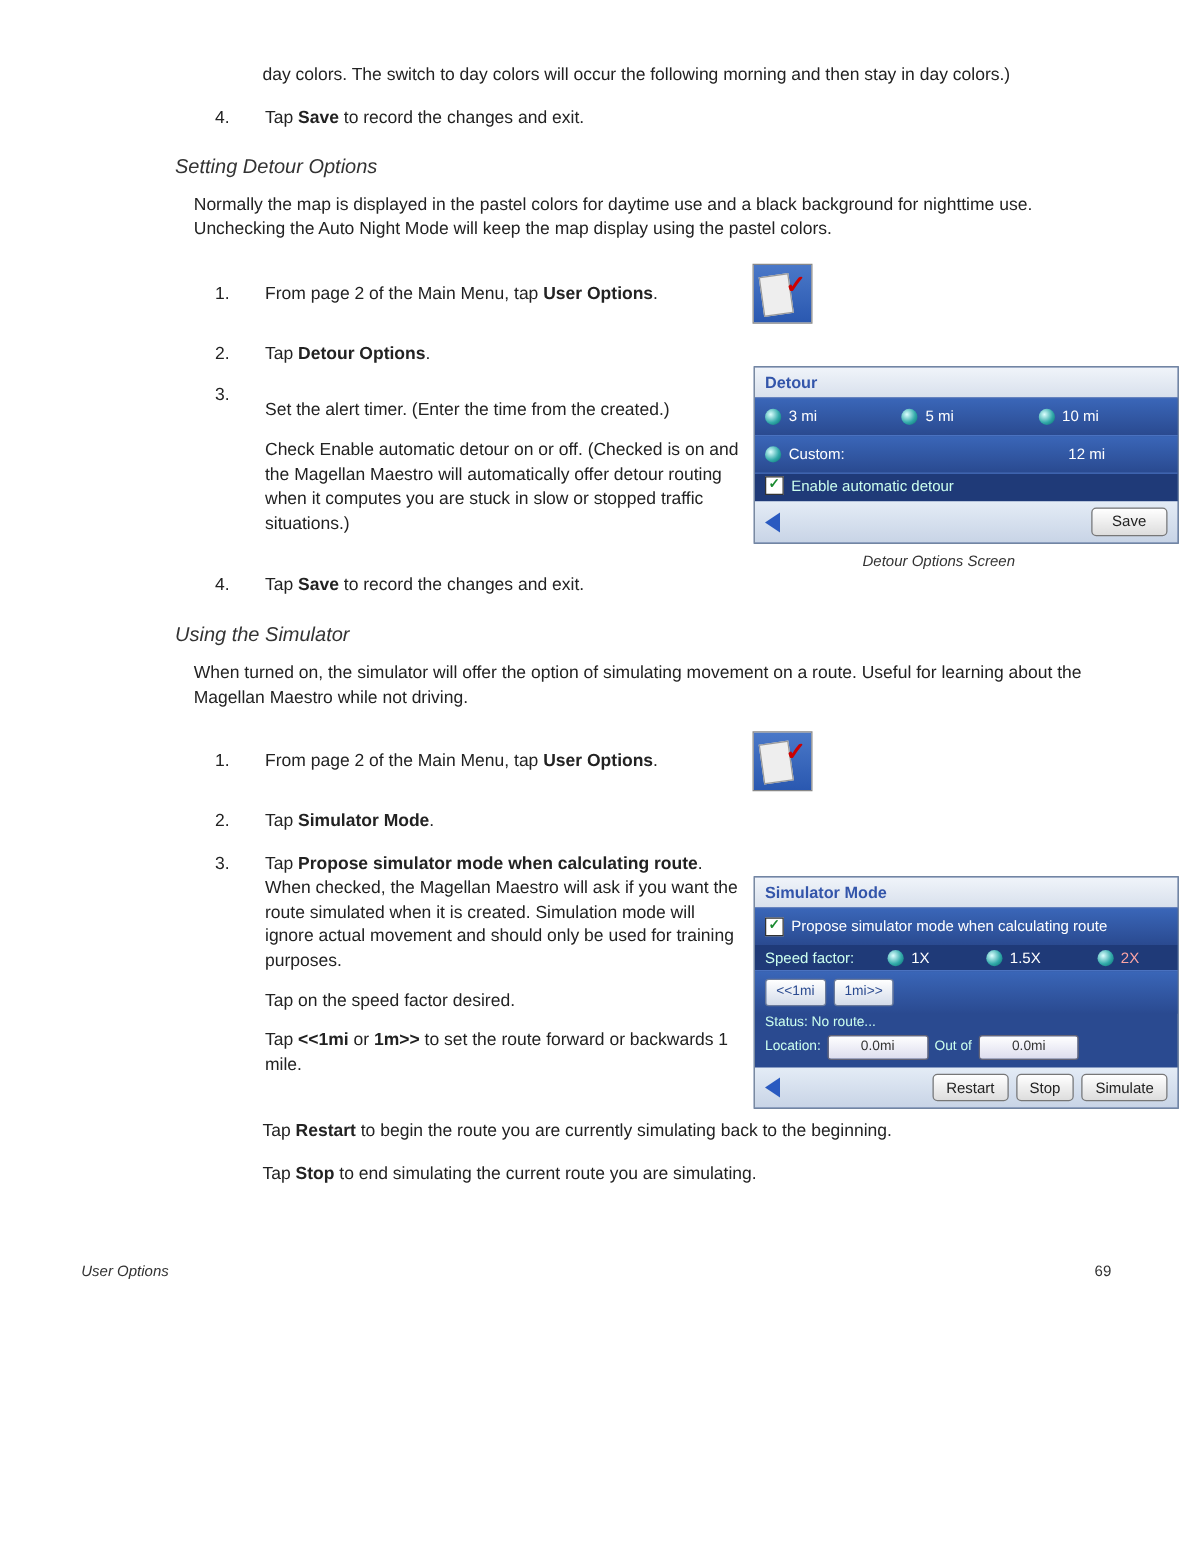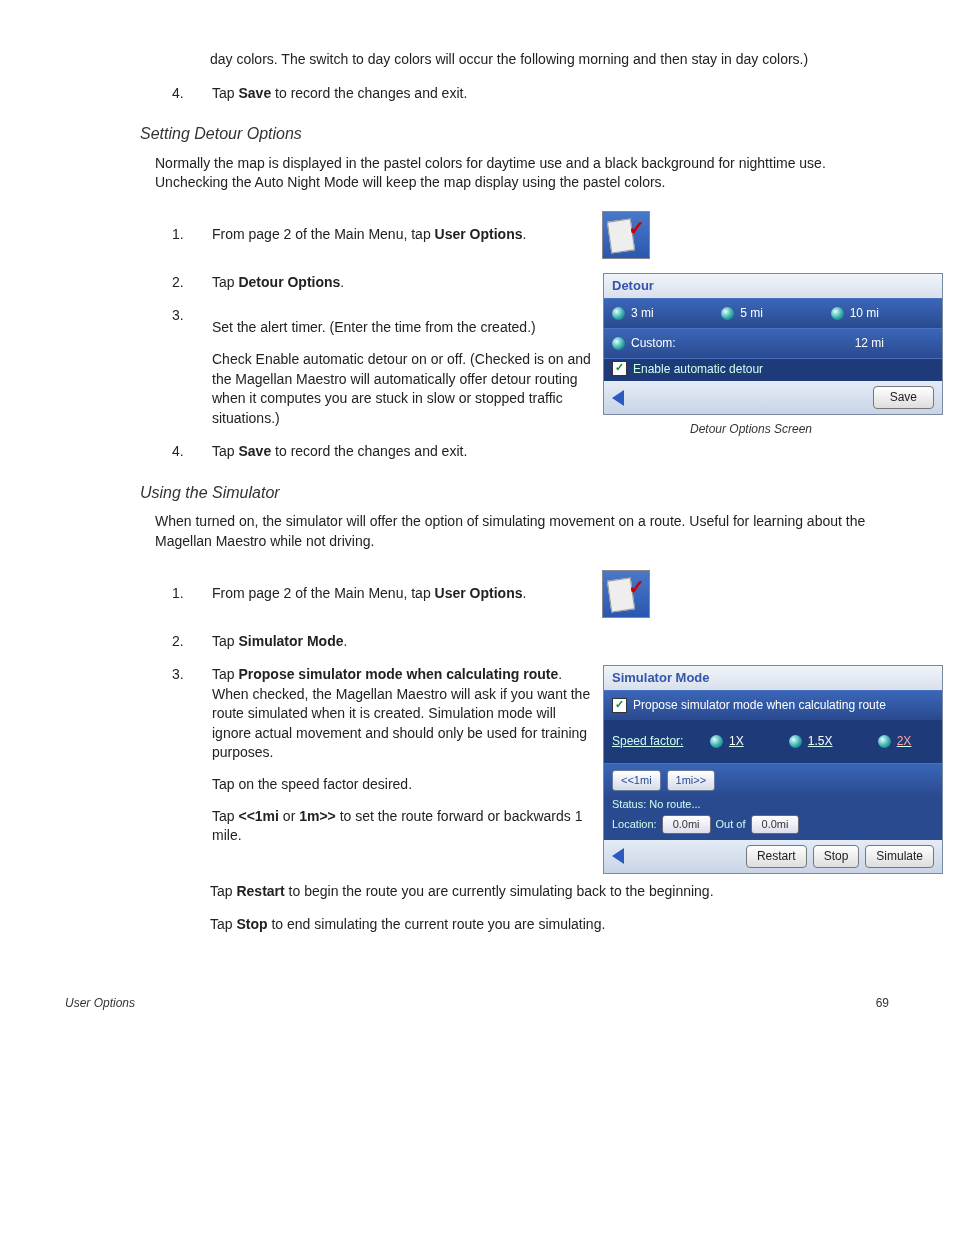--- a/index.html
+++ b/index.html
@@ -44,21 +44,21 @@
     border: 1px solid #999;
   }
   .icon-thumb::after {
     content: "✓";
     position: absolute;
     right: 4px; top: 2px;
     color: #c00;
     font-size: 20px;
     font-weight: bold;
   }
-  .screenshot-block { width: 296px; flex-shrink: 0; }
+  .screenshot-block { width: 296px; flex-shrink: 0; margin-top: 20px; }
   .screenshot-caption {
     text-align: center;
     font-style: italic;
     font-size: 12px;
     margin-top: 6px;
     color: #333;
   }
   .two-col { display: flex; align-items: flex-start; }
 
   
@@ -133,25 +133,24 @@
     border: 1px solid #7a8aa0;
     width: 338px;
     font-family: Arial, sans-serif;
     font-size: 12px;
     background: #2a4a90;
     margin-top: 0;
   }
   .sim-speed-row {
     display: flex;
     align-items: center;
-    padding: 13px 8px;
+    padding: 2px 8px;
     background: #1f3a78;
     color: #cfe;
     gap: 4px;
-    text-decoration: underline;
   }
   .sim-speed-opts { display: flex; flex: 1; justify-content: space-around; }
   .sim-ctrl-row {
     display: flex; gap: 6px; padding: 6px 8px;
     background: linear-gradient(#3a66b8, #2a4a90);
     border-top: 1px solid #4a72c0;
   }
   .sim-small-btn {
     background: linear-gradient(#fff, #d4dcea);
     border: 1px solid #6a7a9a;
@@ -162,21 +161,21 @@
   }
   .sim-status { color: #cfe; font-size: 11px; padding: 0 8px 2px 8px; }
   .sim-loc-row {
     display: flex; align-items: center; gap: 5px;
     color: #cfe; font-size: 11px; padding: 0 8px 6px 8px;
   }
   .sim-val-box {
     background: linear-gradient(#fff,#dde);
     border: 1px solid #667;
     border-radius: 3px;
-    padding: 1px 10px;
+    padding: 1px 26px;
     color: #333;
     font-size: 11px;
   }
   .footer-row {
     display: flex;
     justify-content: space-between;
     font-style: italic;
     font-size: 12px;
     margin-top: 60px;
     padding: 0 10px;

